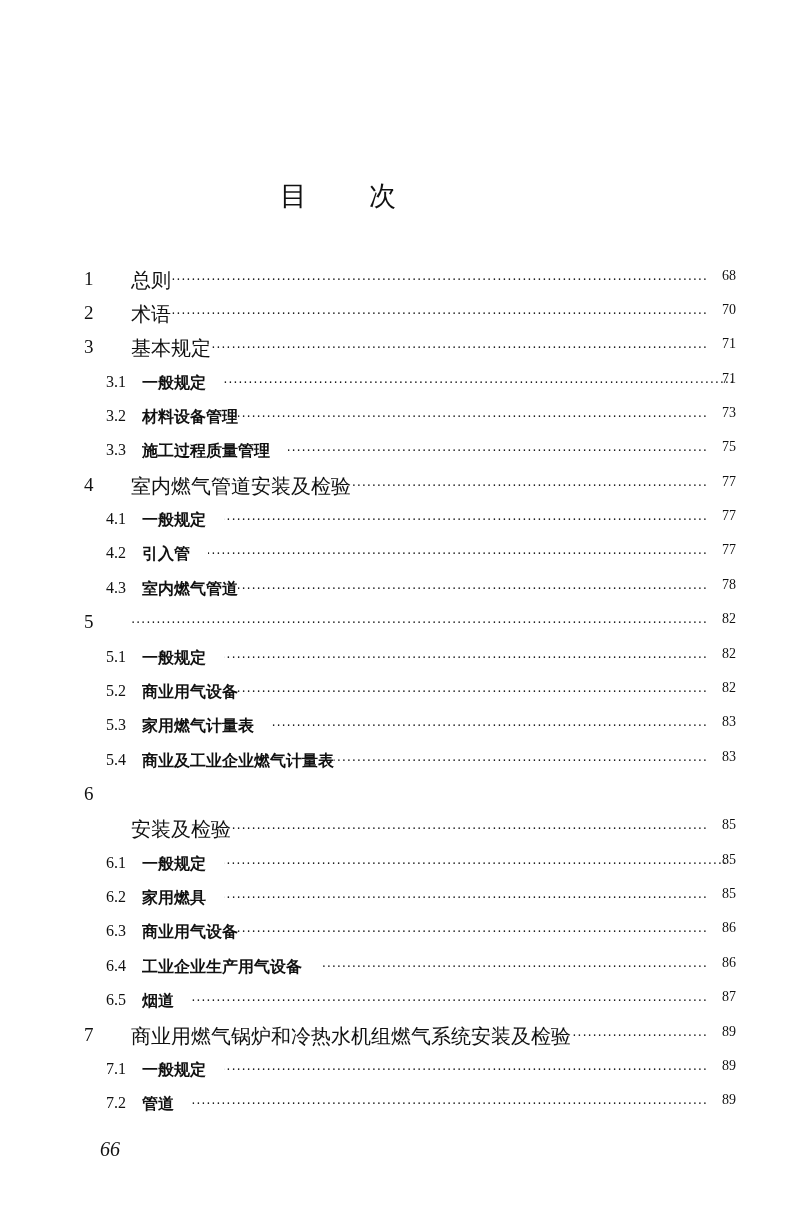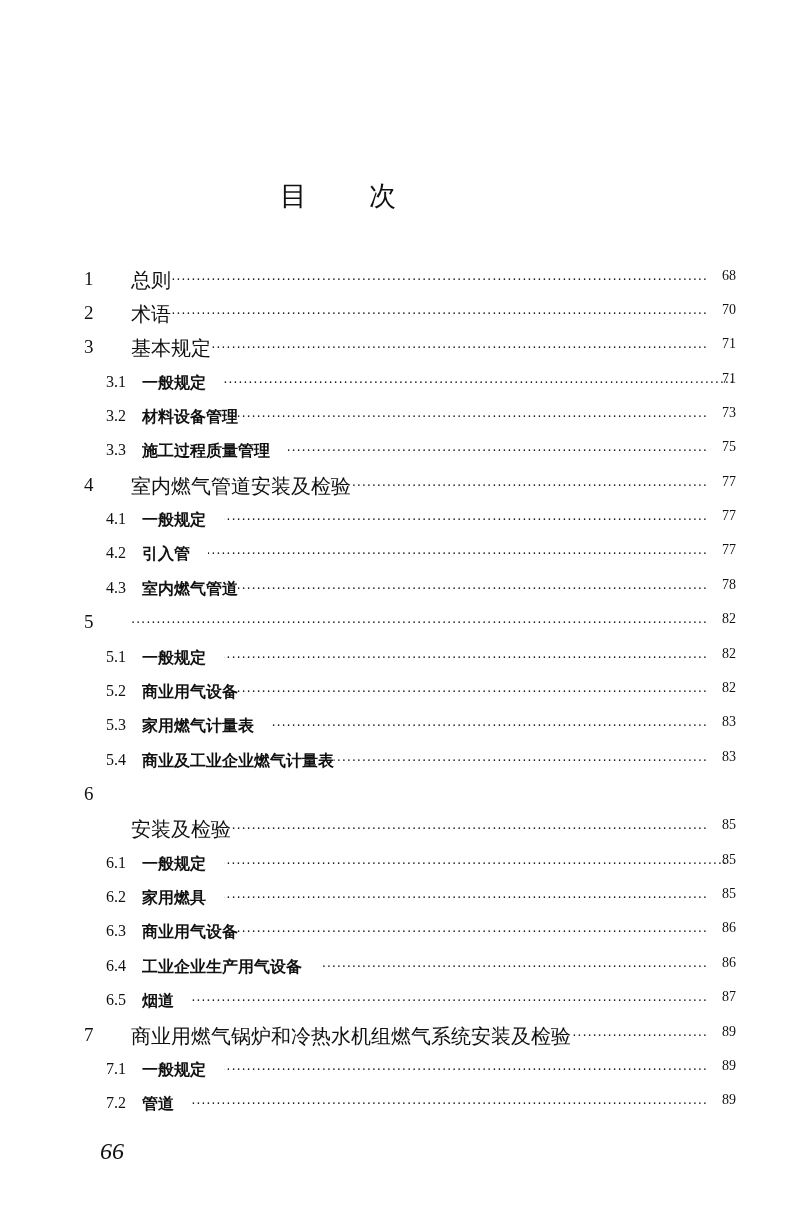--- a/index.html
+++ b/index.html
@@ -85,21 +85,21 @@
       text-align: right;
       font-family: Liberation Serif, serif;
       font-size: 14px;
     }
     .footer-page {
       position: absolute;
       left: 100px;
       top: 1138px;
       font-family: "Liberation Serif", "DejaVu Serif", serif;
       font-style: italic;
-      font-size: 24px;
+      font-size: 20px;
     }
   </style>
 </head>
 <body>
 
 <div class="page-title">
   <span>目</span><span class="gap"></span><span>次</span>
 </div>
 
 <div class="toc" id="toc">

